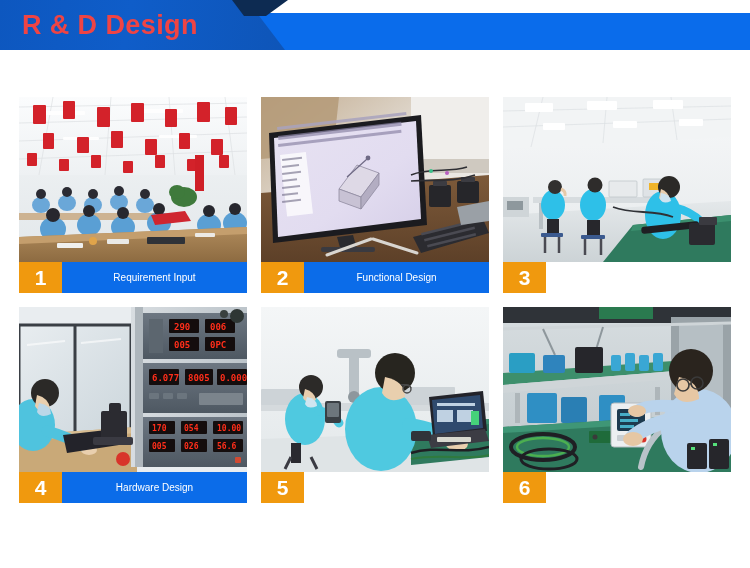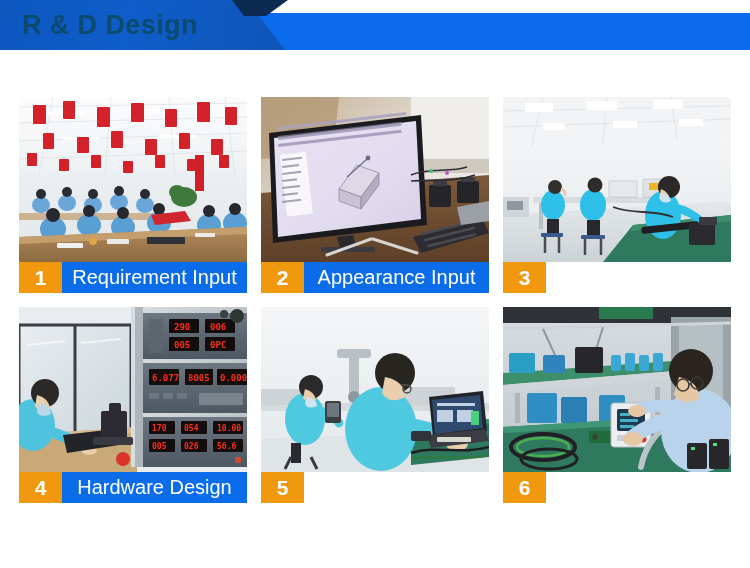--- a/index.html
+++ b/index.html
@@ -50,21 +50,21 @@
     height: 16px;
     background: #0d2b52;
     clip-path: polygon(0 0, 56px 0, 34px 16px, 12px 16px);
   }
   .header-title {
     position: absolute;
     left: 22px;
     top: 0;
     height: 58px;
     line-height: 50px;
-    color: #0c4a6e;
+    color: #ef4444;
     font-size: 27px;
     font-weight: bold;
     letter-spacing: 0.4px;
     white-space: nowrap;
     z-index: 5;
   }
 
   
   .grid {
     margin: 47px 0 0 19px;
@@ -108,21 +108,21 @@
     font-weight: bold;
     display: flex;
     align-items: center;
     justify-content: center;
     flex: 0 0 43px;
   }
   .caption-label {
     flex: 1 1 auto;
     background: #0b6ce9;
     color: #ffffff;
-    font-size: 20px;
+    font-size: 10px;
     display: flex;
     align-items: center;
     justify-content: center;
     padding: 8px 4px;
     white-space: nowrap;
     overflow: hidden;
   }
 </style>
 </head>
 <body>
@@ -349,21 +349,21 @@
         <g stroke="#2e2e33" stroke-width="1.6" fill="none">
           <path d="M150 78 C168 70, 188 76, 206 70"></path>
           <path d="M150 84 C170 82, 192 86, 214 78"></path>
         </g>
         <circle cx="170" cy="74" r="2" fill="#3cc08a"></circle>
         <circle cx="186" cy="76" r="2" fill="#b85ec0"></circle>
       </svg>
     </div>
     <div class="card-caption">
       <div class="caption-num">2</div>
-      <div class="caption-label">Appearance Input</div>
+      <div class="caption-label">Functional Design</div>
     </div>
   </div>
 
   <div class="card">
     <div class="card-photo">
       <svg viewBox="0 0 228 165" preserveAspectRatio="none" aria-hidden="true">
         <defs>
           <linearGradient id="c3wall" x1="0" y1="0" x2="0" y2="1">
             <stop offset="0" stop-color="#f7f8f9"></stop>
               <stop offset="1" stop-color="#e6eaec"></stop>

